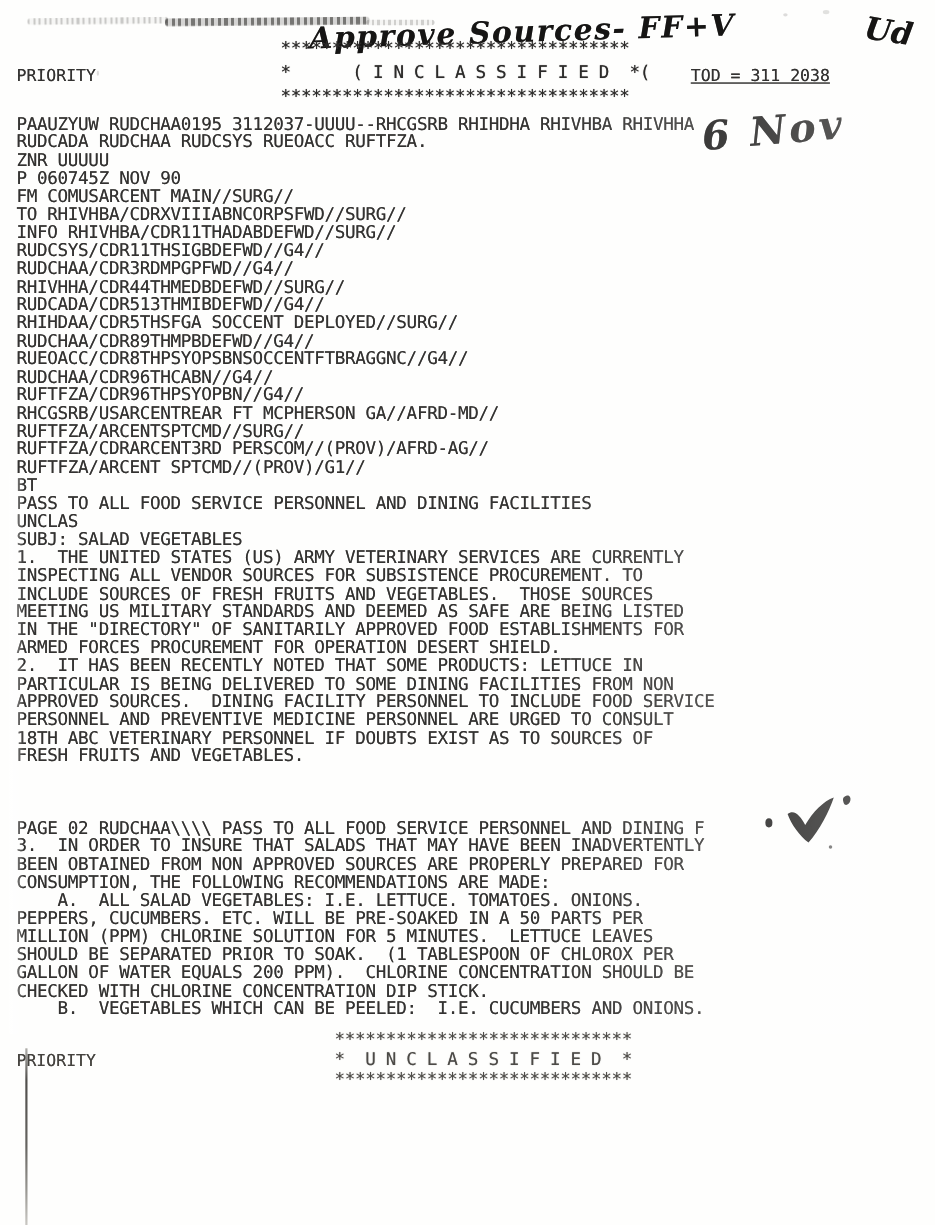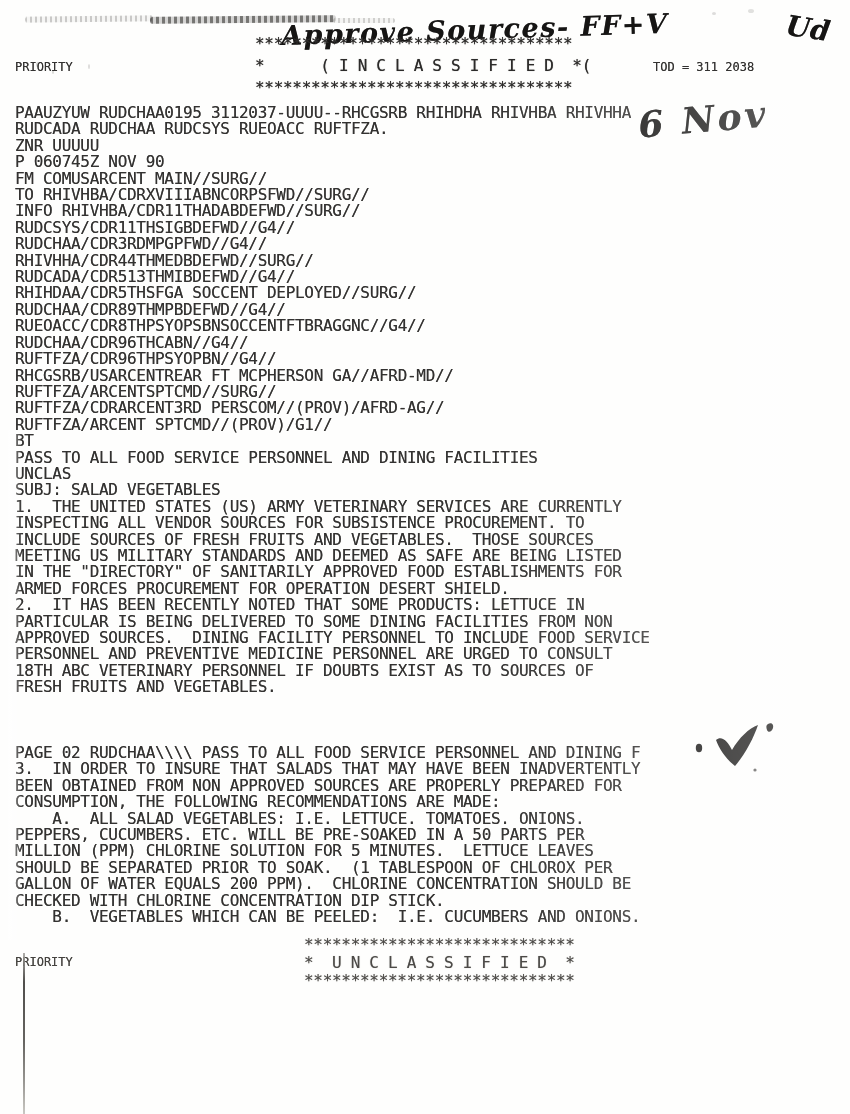--- a/index.html
+++ b/index.html
@@ -34,21 +34,21 @@
   .footer-banner{
     font-size:16px;
     line-height:18px;
     color:#4c4a47;
     text-shadow:0 0 0.8px rgba(90,88,84,.6);
     letter-spacing:-0.3px;
     position:absolute;
   }
   .label{
     position:absolute;
-    font-size:12px;
+    font-size:15px;
     color:#333231;
     text-shadow:0 0 0.6px rgba(60,58,55,.75);
     text-align:center;
   }
   .hand{
     position:absolute;
     font-family:"DejaVu Serif","Liberation Serif",serif;
     font-style:italic;
     font-weight:700;
     color:#161514;
@@ -100,21 +100,21 @@
   <div class="speck" style="left:88px;top:64px;width:2px;height:5px;opacity:.4"></div>
 
   <div class="hand hand-approve">Approve Sources- FF+V</div>
   <div class="hand hand-initials">Ud</div>
   <div class="hand hand-date">6 Nov</div>
 
   <div class="label" style="left:15px;top:60px;">PRIORITY</div>
   <pre class="banner" style="left:255px;top:33px;">**********************************
 *      ( I N C L A S S I F I E D  *(
 **********************************</pre>
-  <div class="label" style="left:653px;top:60px;">TOD = 311 2038</div>
+  <div class="label" style="left:628px;top:60px;text-decoration:underline;">TOD = 311 2038</div>
 
   <pre class="typed" style="left:15px;top:105px;">PAAUZYUW RUDCHAA0195 3112037-UUUU--RHCGSRB RHIHDHA RHIVHBA RHIVHHA
 RUDCADA RUDCHAA RUDCSYS RUEOACC RUFTFZA.
 ZNR UUUUU
 P 060745Z NOV 90
 FM COMUSARCENT MAIN//SURG//
 TO RHIVHBA/CDRXVIIIABNCORPSFWD//SURG//
 INFO RHIVHBA/CDR11THADABDEFWD//SURG//
 RUDCSYS/CDR11THSIGBDEFWD//G4//
 RUDCHAA/CDR3RDMPGPFWD//G4//

